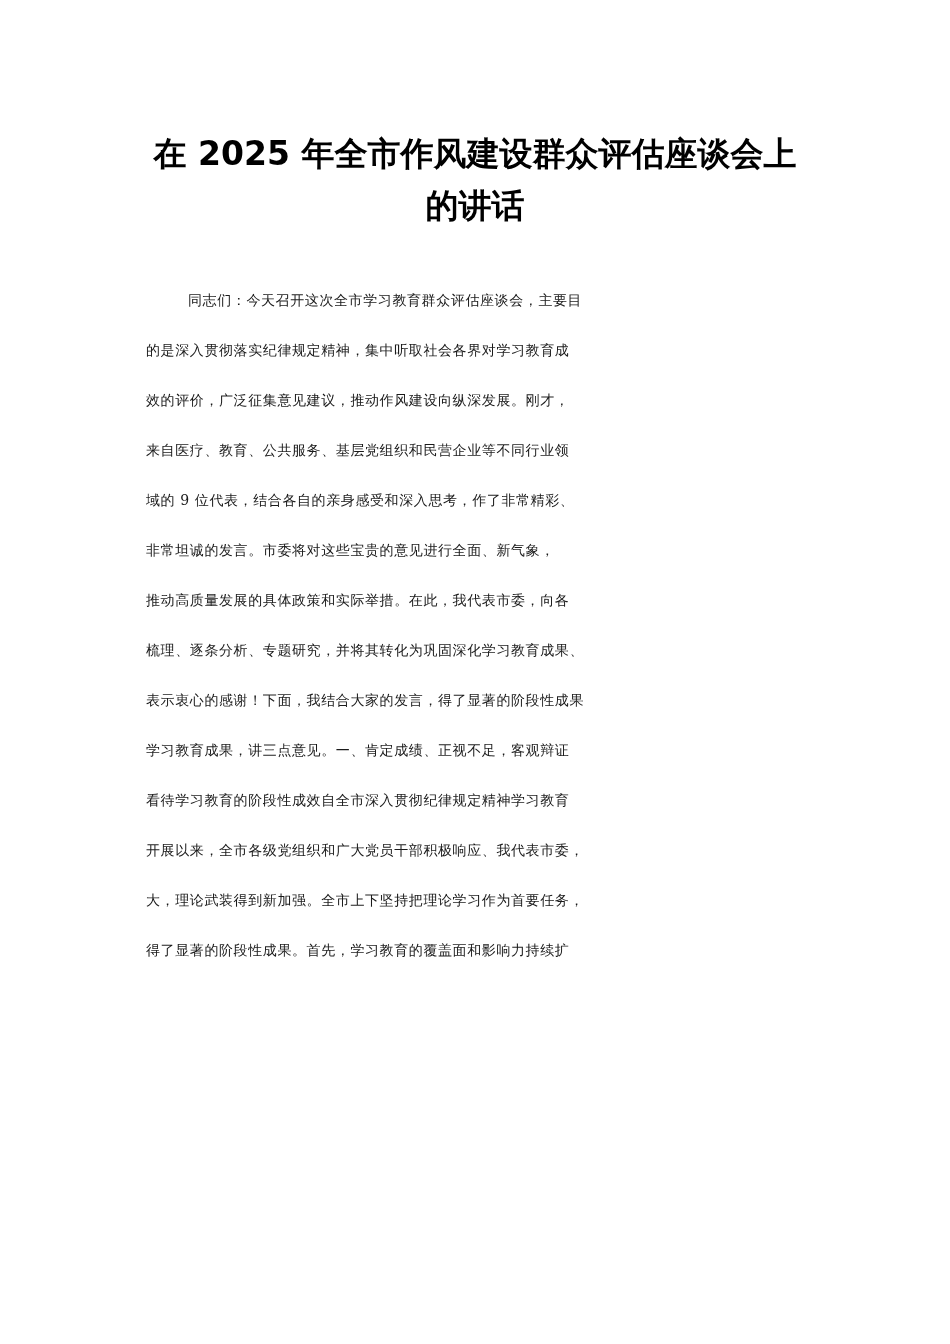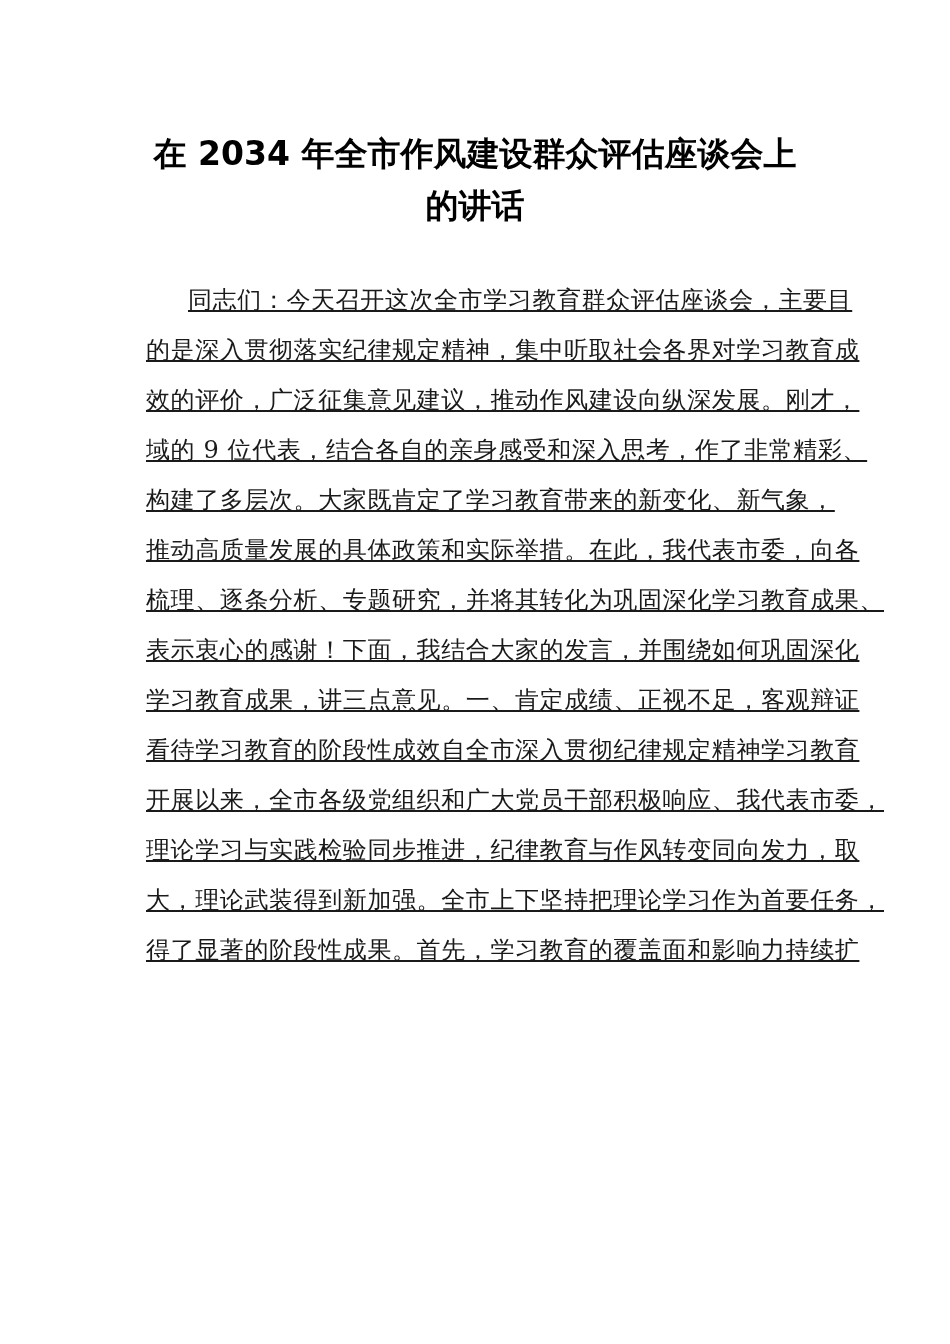--- a/index.html
+++ b/index.html
@@ -43,48 +43,47 @@
     .body-text {
       position: absolute;
       left: 146px;
       top: 282px;
       width: 690px;
     }
     .body-text .line {
       display: block;
       height: 50px;
       line-height: 36px;
-      font-size: 24px;
+      font-size: 14px;
       white-space: nowrap;
       letter-spacing: 0.6px;
       color: #1a1a1a;
-      text-decoration: underline;
     }
     .body-text .line.first {
       padding-left: 42px;
     }
   </style>
 </head>
 <body>
 
 <div class="page">
   <div class="title">
-    <span class="line">在 2034 年全市作风建设群众评估座谈会上</span>
+    <span class="line">在 2025 年全市作风建设群众评估座谈会上</span>
     <span class="line">的讲话</span>
   </div>
 
   <div class="body-text">
     <span class="line first">同志们：今天召开这次全市学习教育群众评估座谈会，主要目</span>
     <span class="line">的是深入贯彻落实纪律规定精神，集中听取社会各界对学习教育成</span>
     <span class="line">效的评价，广泛征集意见建议，推动作风建设向纵深发展。刚才，</span>
+    <span class="line">来自医疗、教育、公共服务、基层党组织和民营企业等不同行业领</span>
     <span class="line">域的 9 位代表，结合各自的亲身感受和深入思考，作了非常精彩、</span>
-    <span class="line">构建了多层次。大家既肯定了学习教育带来的新变化、新气象，</span>
+    <span class="line">非常坦诚的发言。市委将对这些宝贵的意见进行全面、新气象，</span>
     <span class="line">推动高质量发展的具体政策和实际举措。在此，我代表市委，向各</span>
     <span class="line">梳理、逐条分析、专题研究，并将其转化为巩固深化学习教育成果、</span>
-    <span class="line">表示衷心的感谢！下面，我结合大家的发言，并围绕如何巩固深化</span>
+    <span class="line">表示衷心的感谢！下面，我结合大家的发言，得了显著的阶段性成果</span>
     <span class="line">学习教育成果，讲三点意见。一、肯定成绩、正视不足，客观辩证</span>
     <span class="line">看待学习教育的阶段性成效自全市深入贯彻纪律规定精神学习教育</span>
     <span class="line">开展以来，全市各级党组织和广大党员干部积极响应、我代表市委，</span>
-    <span class="line">理论学习与实践检验同步推进，纪律教育与作风转变同向发力，取</span>
     <span class="line">大，理论武装得到新加强。全市上下坚持把理论学习作为首要任务，</span>
     <span class="line">得了显著的阶段性成果。首先，学习教育的覆盖面和影响力持续扩</span>
   </div>
 </div>
 
 </body></html>

